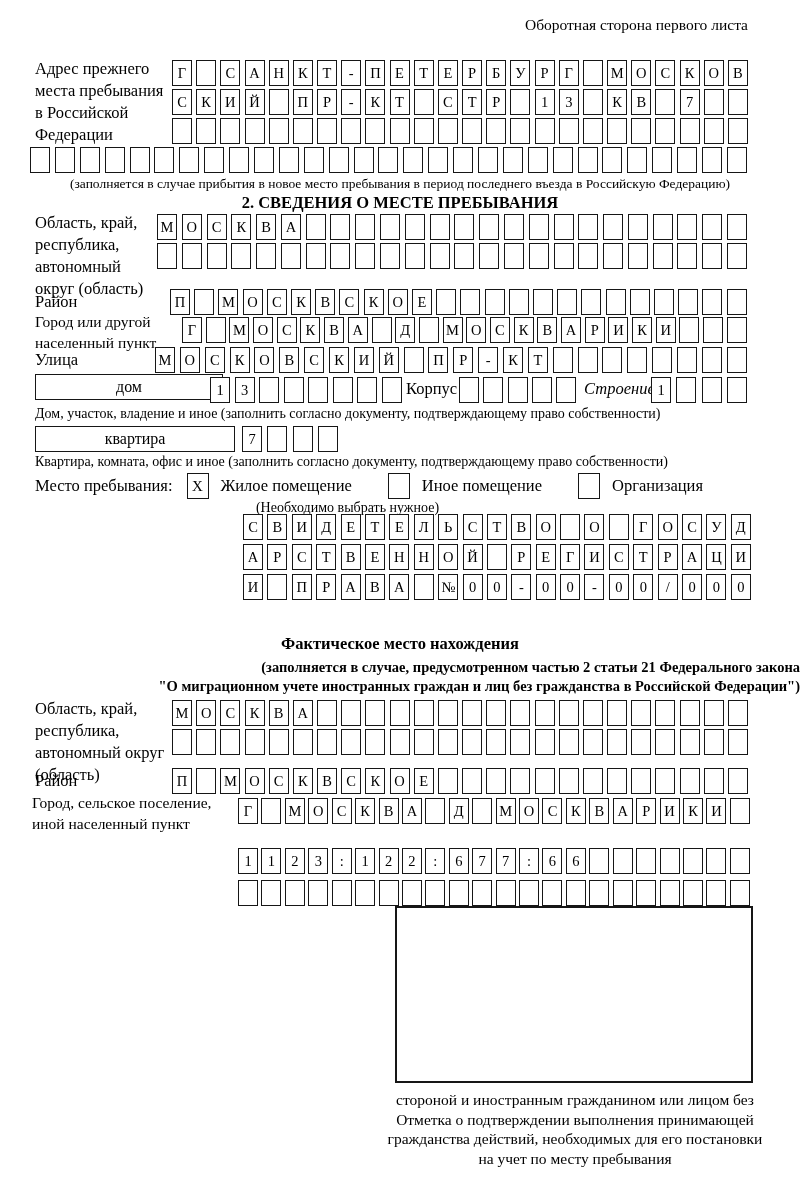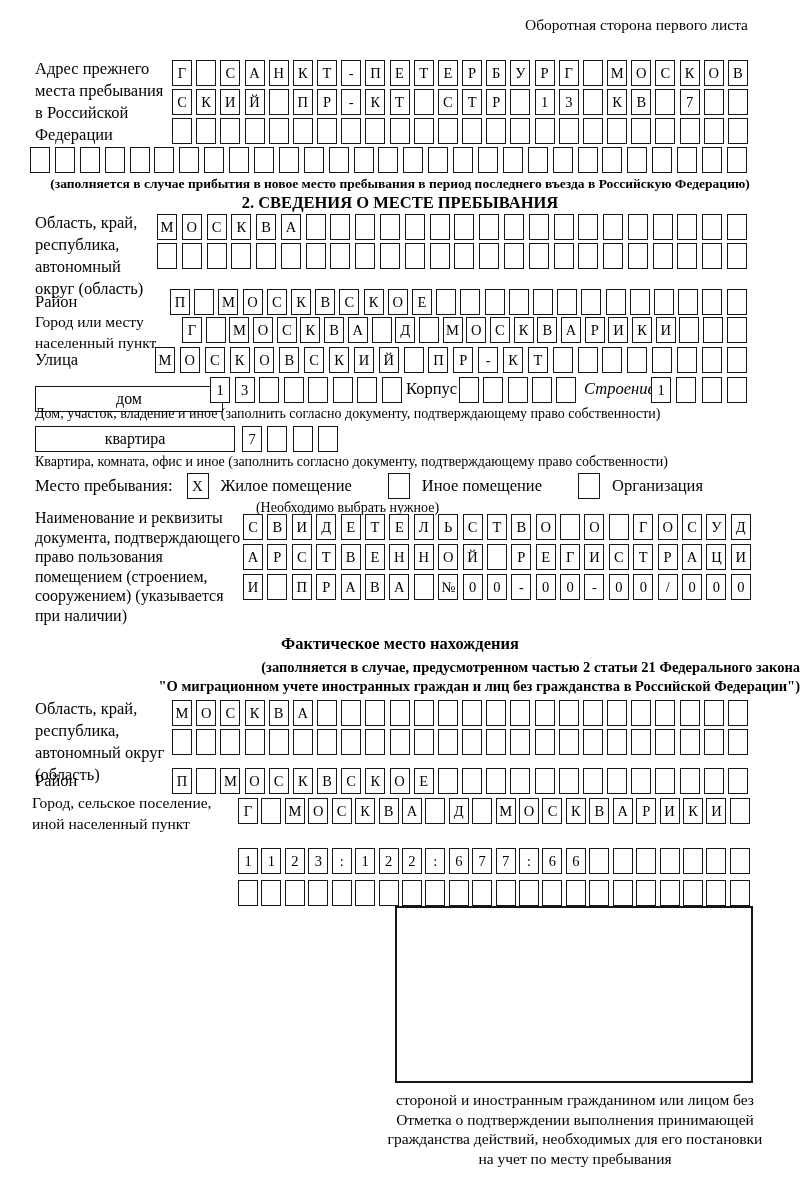--- a/index.html
+++ b/index.html
@@ -10,21 +10,21 @@
   .box{flex:0 0 20px;box-sizing:border-box;width:20px;height:26px;
        border:1.5px solid #161616;display:flex;align-items:center;justify-content:center;
        font-size:14.5px;background:#fff;}
   .wide-box{box-sizing:border-box;height:26px;border:1.5px solid #161616;
        display:flex;align-items:center;justify-content:center;font-size:16px;background:#fff;}
   .checkbox{box-sizing:border-box;width:22px;height:26px;border:1.5px solid #161616;
        display:flex;align-items:center;justify-content:center;font-size:15px;background:#fff;}
   .flabel{font-size:16.5px;line-height:22px;}
   .flabel-sm{font-size:15.5px;line-height:21px;}
   .inline-label{font-size:16.5px;}
-  .note{font-size:13.5px;text-align:center;width:800px;font-weight:bold;}
+  .note{font-size:13.5px;text-align:center;width:800px;}
   .note-left{font-size:14px;}
   .title{font-weight:bold;font-size:16.5px;text-align:center;width:800px;}
   .header-note{font-size:15.5px;}
   .stay-row{display:flex;align-items:center;font-size:16.5px;}
   .stay-row .checkbox{margin:0 12px 0 0;}
   .stay-row .opt-label{margin-right:36px;}
   .stamp-box{box-sizing:border-box;border:2px solid #161616;background:#fff;}
   .stamp-note{font-size:15.5px;line-height:19.5px;text-align:center;}
   .notes-center{font-size:14.5px;text-align:right;width:800px;line-height:19px;font-weight:bold;}
 </style>
@@ -228,21 +228,21 @@
       <span class="box"></span>
       <span class="box"></span>
       <span class="box"></span>
       <span class="box"></span>
       <span class="box"></span>
       <span class="box"></span>
       <span class="box"></span>
       <span class="box"></span>
     </div>
 
-  <div class="abs flabel-sm" style="left:35px;top:311px;width:150px;">Город или месту населенный пункт</div>
+  <div class="abs flabel-sm" style="left:35px;top:311px;width:150px;">Город или другой населенный пункт</div>
   <div class="abs box-row" style="left:182px;top:317px;width:565px;">
       <span class="box">Г</span>
       <span class="box"></span>
       <span class="box">М</span>
       <span class="box">О</span>
       <span class="box">С</span>
       <span class="box">К</span>
       <span class="box">В</span>
       <span class="box">А</span>
       <span class="box"></span>
@@ -284,21 +284,21 @@
       <span class="box"></span>
       <span class="box"></span>
       <span class="box"></span>
       <span class="box"></span>
       <span class="box"></span>
       <span class="box"></span>
       <span class="box"></span>
       <span class="box"></span>
     </div>
 
-  <div class="abs wide-box" style="left:35px;top:386px;width:188px;">дом</div>
+  <div class="abs wide-box" style="left:35px;top:374px;width:188px;">дом</div>
   <div class="abs box-row" style="left:210px;top:377px;width:192px;">
       <span class="box">1</span>
       <span class="box">3</span>
       <span class="box"></span>
       <span class="box"></span>
       <span class="box"></span>
       <span class="box"></span>
       <span class="box"></span>
       <span class="box"></span>
     </div>
@@ -332,21 +332,20 @@
     <span style="margin-right:14px;">Место пребывания:</span>
     <span class="checkbox">X</span>
     <span class="opt-label">Жилое помещение</span>
     <span class="checkbox"></span>
     <span class="opt-label">Иное помещение</span>
     <span class="checkbox"></span>
     <span class="opt-label">Организация</span>
   </div>
   <div class="abs note-left" style="left:235px;top:500px;width:225px;text-align:center;">(Необходимо выбрать нужное)</div>
 
-  <div class="abs" style="left:35px;top:508px;width:208px;font-size:16px;line-height:19.5px;">Наименование и реквизиты документа, подтверждающего право пользования помещением (строением, сооружением) (указывается при наличии)</div>
   <div class="abs" style="left:243px;top:514px;width:508px;">
     <div class="box-row" style="margin-bottom:4px;">
         <span class="box">С</span>
         <span class="box">В</span>
         <span class="box">И</span>
         <span class="box">Д</span>
         <span class="box">Е</span>
         <span class="box">Т</span>
         <span class="box">Е</span>
         <span class="box">Л</span>

